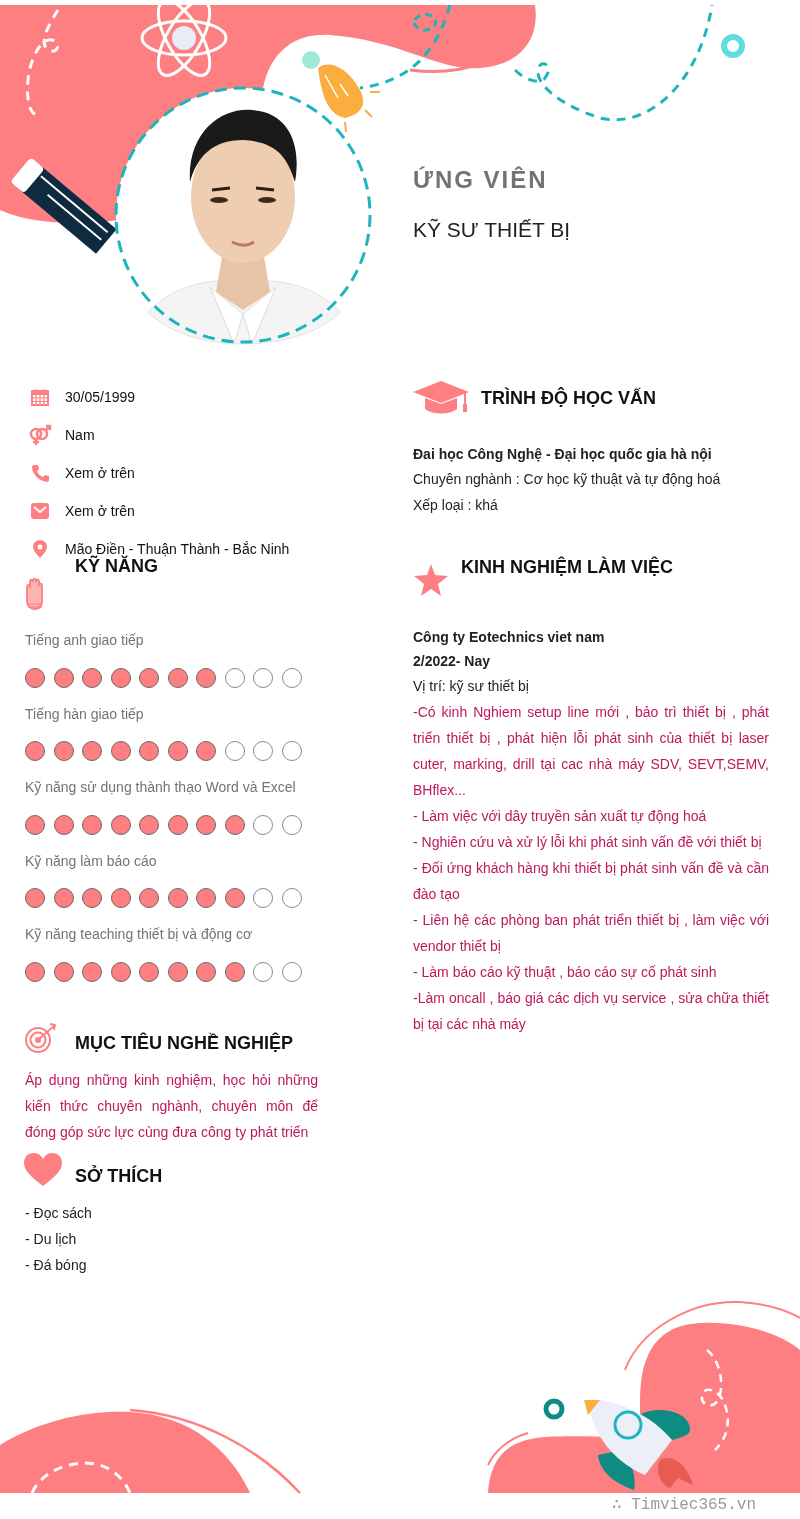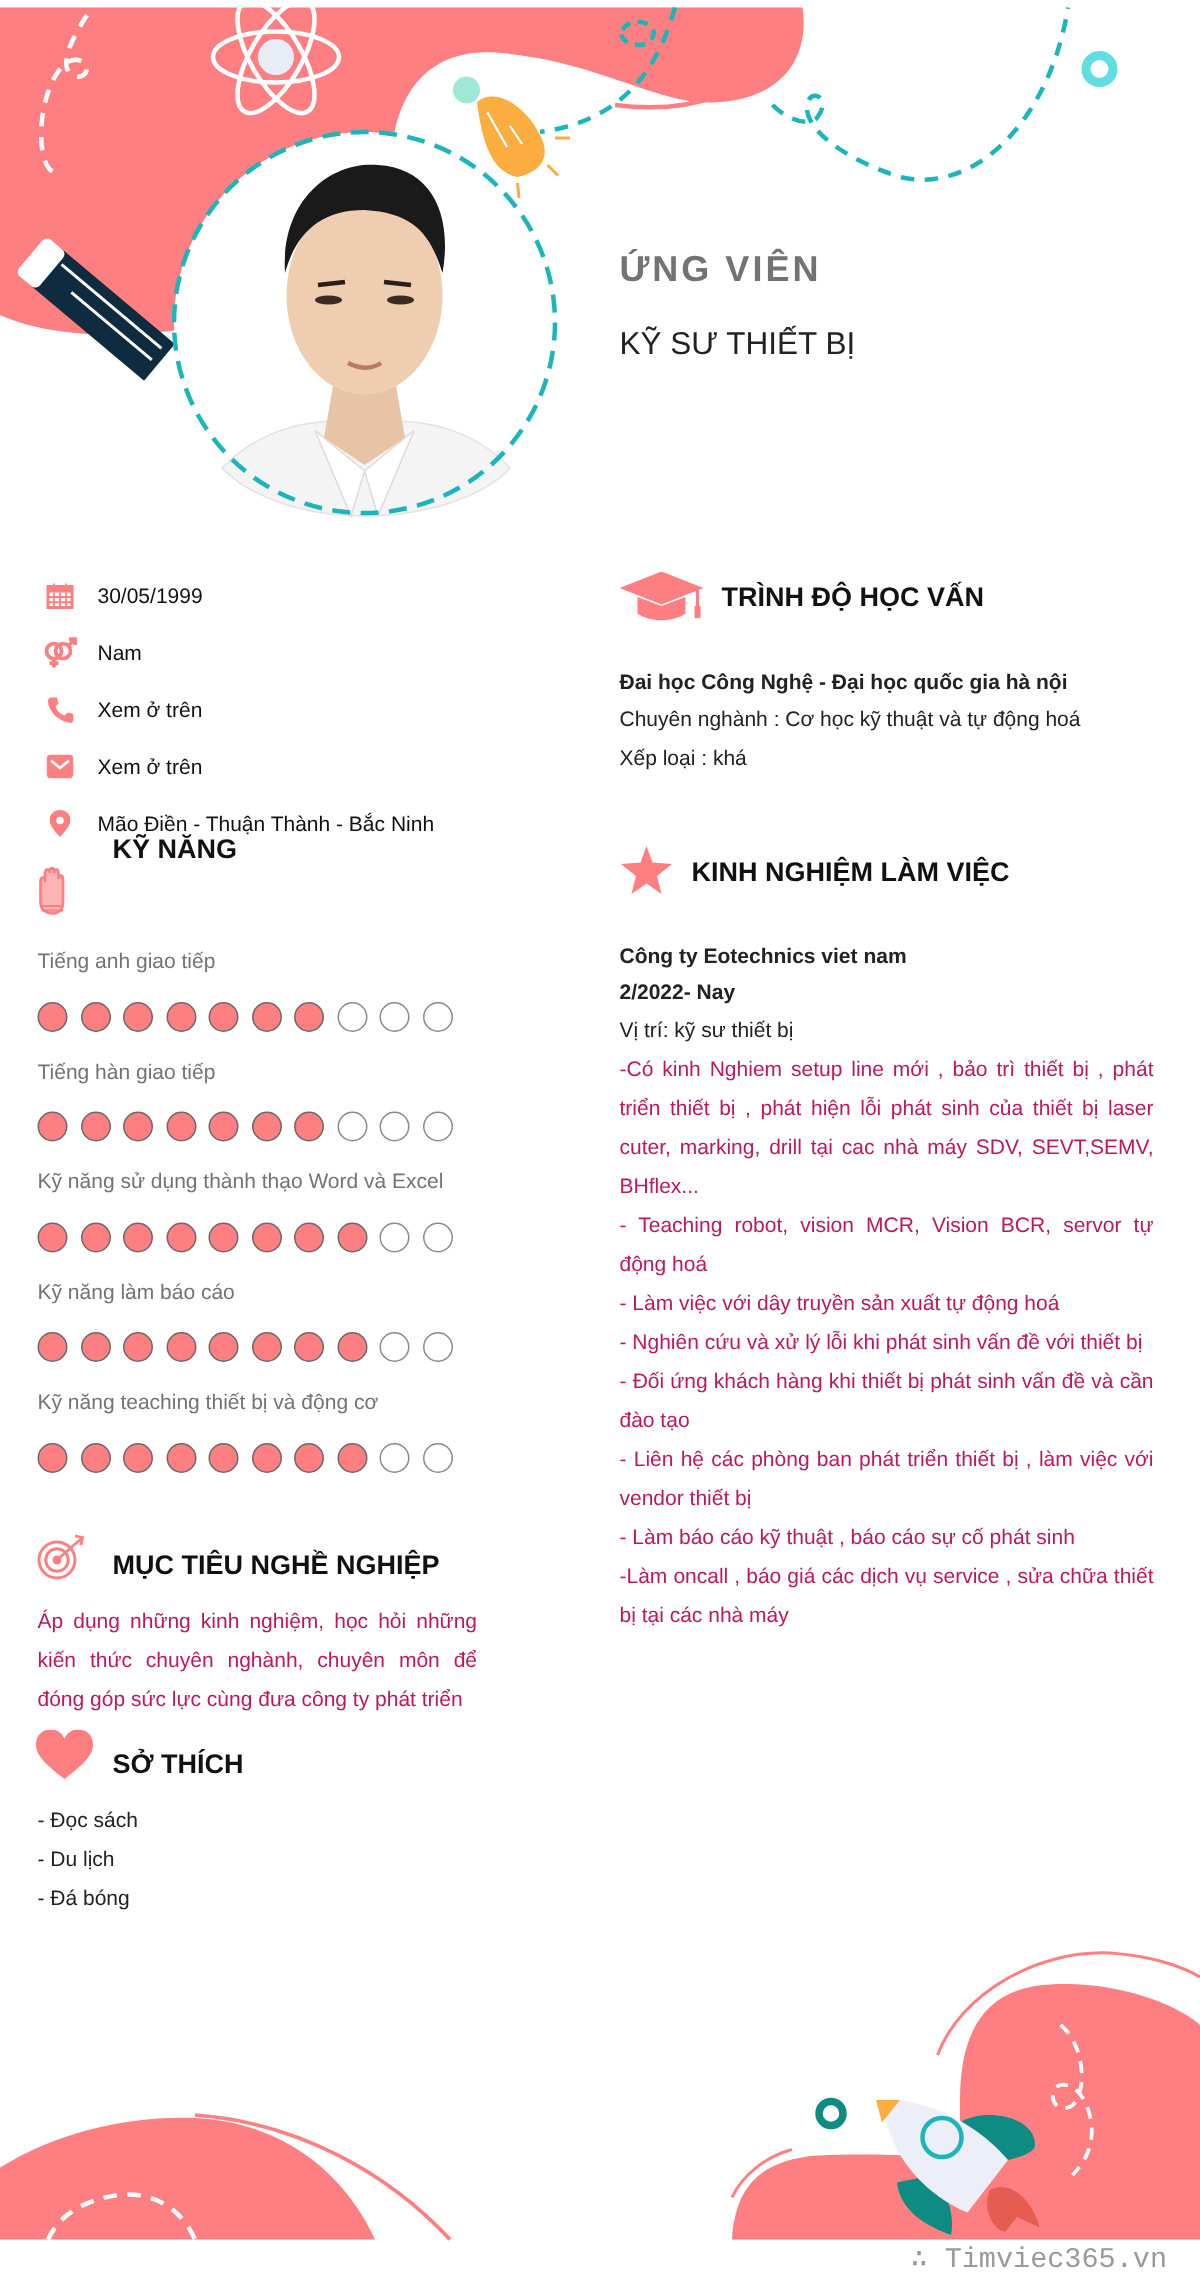--- a/index.html
+++ b/index.html
@@ -14,21 +14,21 @@
   .info-row .ico { width: 24px; height: 22px; display: flex; align-items: center; justify-content: center; margin-right: 13px; }
   .sec-title { font-size: 18px; font-weight: bold; color: #111; }
   .skill-label { left: 25px; font-size: 14px; color: #737373; }
   .dots { left: 25px; display: flex; gap: 8.5px; }
   .dot { width: 20px; height: 20px; border-radius: 50%; border: 1.5px solid #6a6a6a; box-sizing: border-box; }
   .dot.on { background: #fe7f81; }
   .dot.off { background: #fff; border-color: #8a8a8a; }
   .para { font-size: 14px; line-height: 26px; color: #be185d; text-align: justify; }
   .plain { font-size: 14px; line-height: 26px; color: #222; }
   .bold { font-weight: bold; }
-  .watermark { right: 22px; top: 1494px; font-family: "Liberation Mono", monospace; font-size: 19px; color: #9a9a9a; }
+  .watermark { right: 44px; top: 1494px; font-family: "Liberation Mono", monospace; font-size: 16px; color: #9a9a9a; }
 </style>
 </head>
 <body>
 
 <svg class="deco" width="800" height="360" viewBox="0 0 800 360">
 
   <path d="M0,5 L535,5 C540,40 520,65 480,68 C440,72 400,40 330,35 C280,32 265,70 262,95 C260,140 220,200 150,215 C100,225 40,228 0,210 Z" fill="#fe7f81"></path>
 
   <path d="M410,70 C450,75 510,70 530,10" fill="none" stroke="#fe7f81" stroke-width="3"></path>
 
@@ -237,27 +237,26 @@
 <div class="abs sec-title" style="left:481px; top:388px">TRÌNH ĐỘ HỌC VẤN</div>
 <div class="abs plain bold" style="left:413px; top:441px">Đai học Công Nghệ - Đại học quốc gia hà nội</div>
 <div class="abs plain" style="left:413px; top:466px">Chuyên nghành : Cơ học kỹ thuật và tự động hoá</div>
 <div class="abs plain" style="left:413px; top:492px">Xếp loại : khá</div>
 
 <div class="abs" style="left:414px; top:564px">
   <svg width="34" height="32" viewBox="0 0 34 32">
       <path d="M17,0 L21,11 L34,12 L24,20 L27,32 L17,25 L7,32 L10,20 L0,12 L13,11 Z" fill="#fe7f81"></path>
     </svg>
 </div>
-<div class="abs sec-title" style="left:461px; top:571px">KINH NGHIỆM LÀM VIỆC</div>
+<div class="abs sec-title" style="left:461px; top:557px">KINH NGHIỆM LÀM VIỆC</div>
 <div class="abs plain bold" style="left:413px; top:624px">Công ty Eotechnics viet nam</div>
 <div class="abs plain bold" style="left:413px; top:648px">2/2022- Nay</div>
 <div class="abs plain" style="left:413px; top:673px">Vị trí: kỹ sư thiết bị</div>
 <div class="abs" style="left:413px; top:699px; width:356px">
   <div class="para">-Có kinh Nghiem setup line mới , bảo trì thiết bị , phát triển thiết bị , phát hiện lỗi phát sinh của thiết bị laser cuter, marking, drill tại cac nhà máy SDV, SEVT,SEMV, BHflex...</div>
-  <div class="para">- Teaching robot, vision MCR, Vision BCR, servor tự động hoá</div>
   <div class="para">- Làm việc với dây truyền sản xuất tự động hoá</div>
   <div class="para">- Nghiên cứu và xử lý lỗi khi phát sinh vấn đề với thiết bị</div>
   <div class="para">- Đối ứng khách hàng khi thiết bị phát sinh vấn đề và cần đào tạo</div>
   <div class="para">- Liên hệ các phòng ban phát triển thiết bị , làm việc với vendor thiết bị</div>
   <div class="para">- Làm báo cáo kỹ thuật , báo cáo sự cố phát sinh</div>
   <div class="para">-Làm oncall , báo giá các dịch vụ service , sửa chữa thiết bị tại các nhà máy</div>
 </div>
 
 <svg class="deco" style="top:1290px" width="800" height="205" viewBox="0 0 800 205">
 

